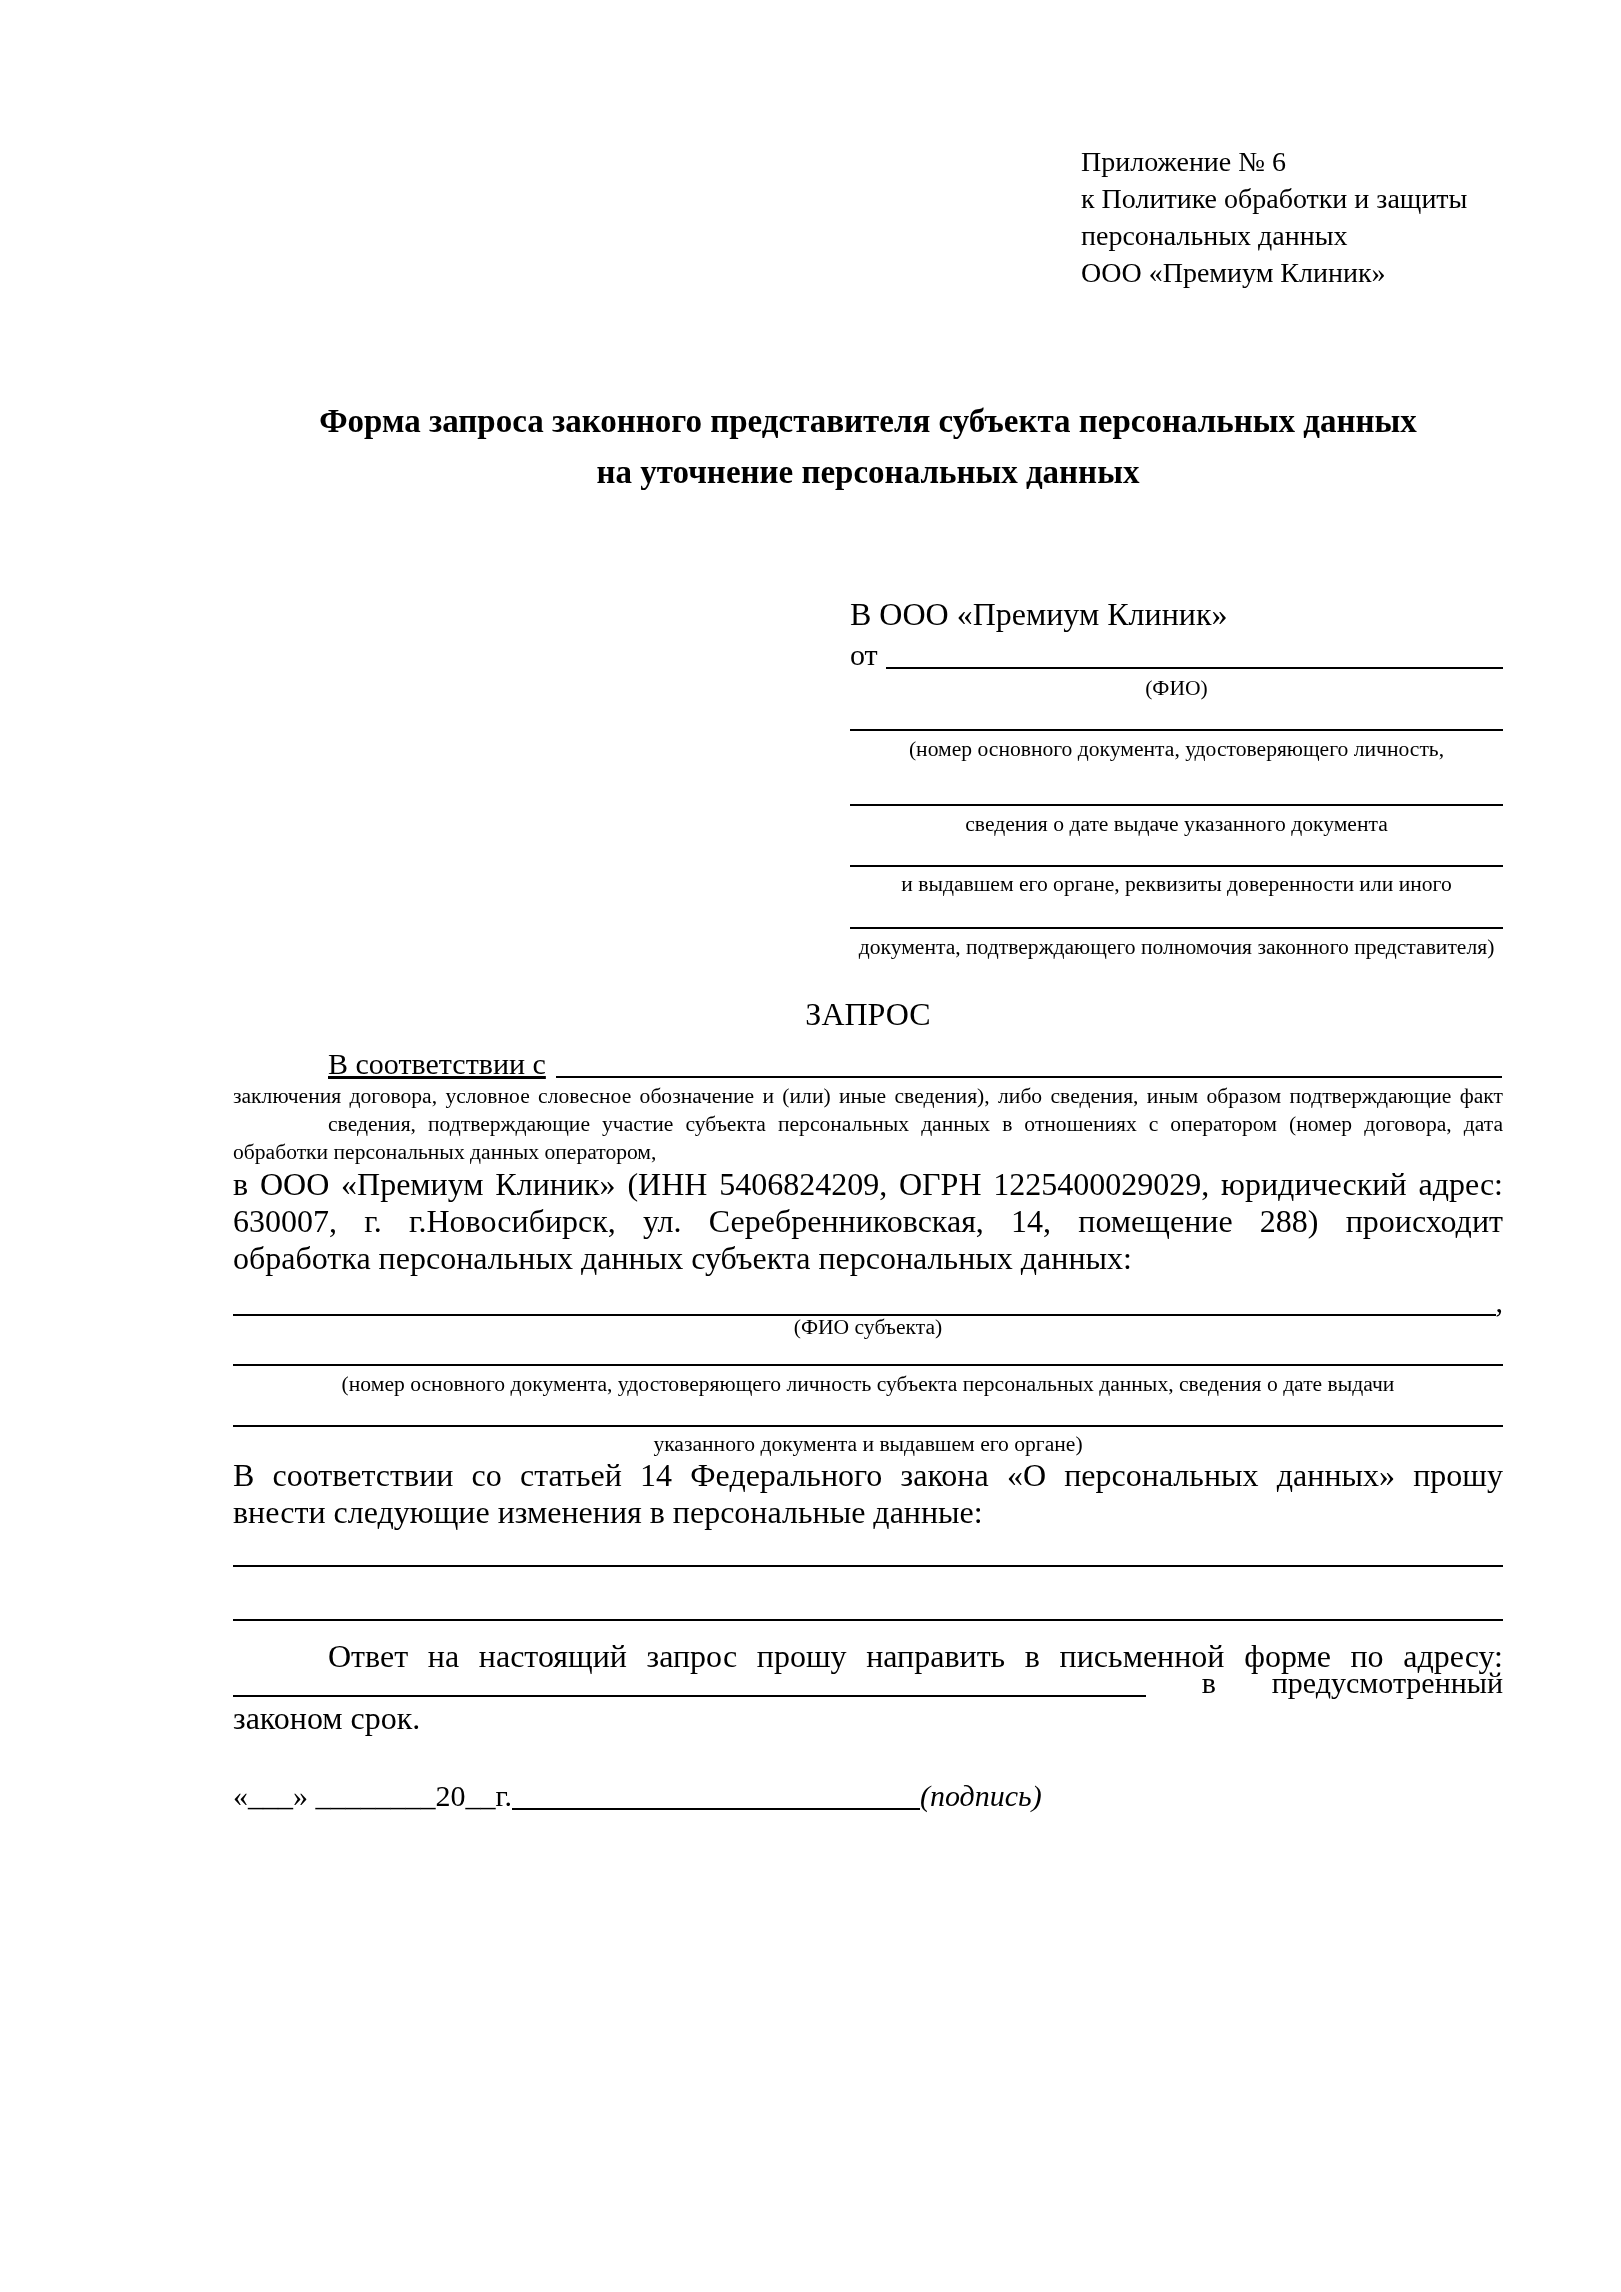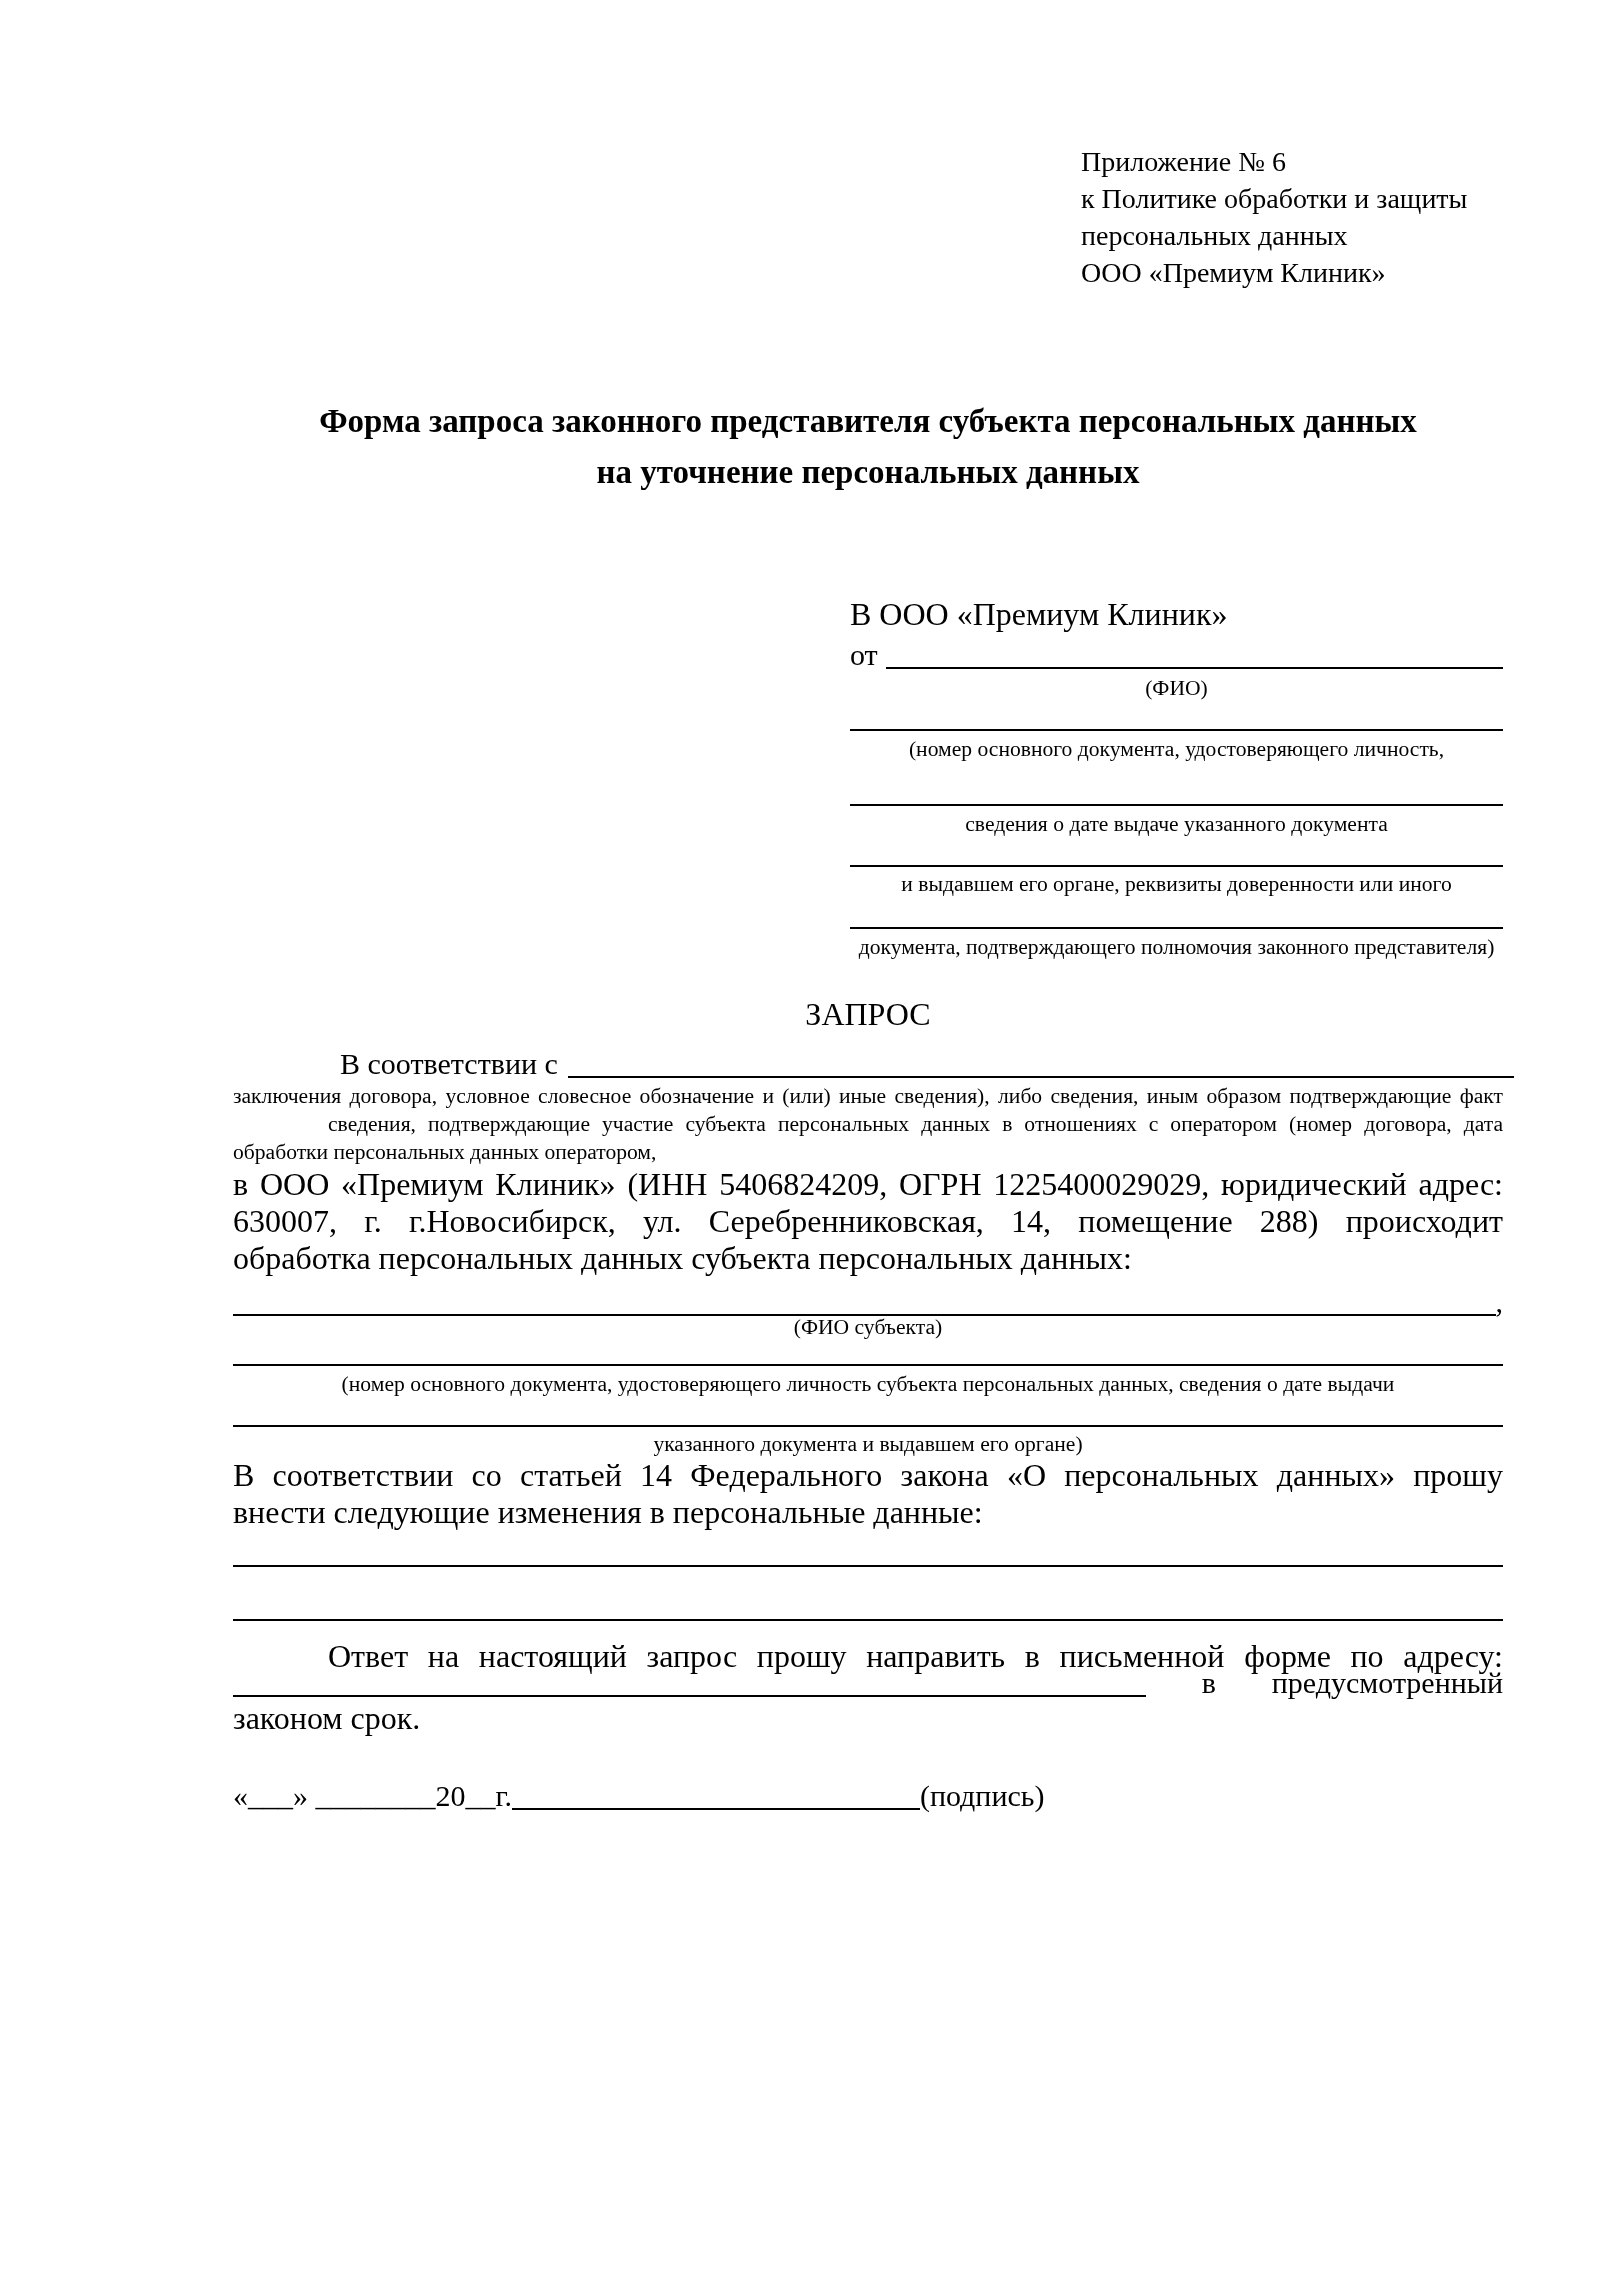--- a/index.html
+++ b/index.html
@@ -72,21 +72,21 @@
 <div class="abs caption center" style="left:850px; top:812px; width:653px;">сведения о дате выдаче указанного документа</div>
 
 <div class="hline" style="left:850px; top:865px; width:653px;"></div>
 <div class="abs caption center" style="left:850px; top:872px; width:653px;">и выдавшем его органе, реквизиты доверенности или иного</div>
 
 <div class="hline" style="left:850px; top:927px; width:653px;"></div>
 <div class="abs caption center" style="left:850px; top:935px; width:653px;">документа, подтверждающего полномочия законного представителя)</div>
 
 <div class="abs body-text center" style="left:233px; top:996px; width:1270px;">ЗАПРОС</div>
 
-<div class="abs flex-row row40" style="left:340px; top:1044px; width:1174px;">
+<div class="abs flex-row row40" style="left:328px; top:1044px; width:1174px;text-decoration:underline;">
   <span style="margin-right:9.8px;">В соответствии с</span>
   <span class="fill-line"></span>
 </div>
 
 <div class="abs caption" style="left:233px; top:1082px; width:1270px; line-height:28px;">
   <div class="jline">заключения договора, условное словесное обозначение и (или) иные сведения), либо сведения, иным образом подтверждающие факт</div>
   <div class="jline" style="padding-left:95px;">сведения, подтверждающие участие субъекта персональных данных в отношениях с оператором (номер договора, дата</div>
   <div class="lastline">обработки персональных данных оператором,</div>
 </div>
 
@@ -121,18 +121,18 @@
 <div class="abs flex-row row40" style="left:233px; top:1663px; width:1270px; justify-content:space-between;">
   <span class="fill-fixed" style="width:913px;"></span>
   <span>в</span>
   <span>предусмотренный</span>
 </div>
 
 <div class="abs body-text" style="left:233px; top:1700px; width:1270px;">законом срок.</div>
 
 <div class="abs flex-row row40" style="left:233px; top:1776px; width:1270px; justify-content:flex-start;">
   <span>«___» ________20__г.</span>
-  <span class="flex-row" style="flex:0 0 auto;">
+  <span class="flex-row" style="flex:0 0 auto;font-style:italic;">
     <span class="fill-fixed" style="width:408px;"></span>
     <span>(подпись)</span>
   </span>
 </div>
 
 
 </body></html>

